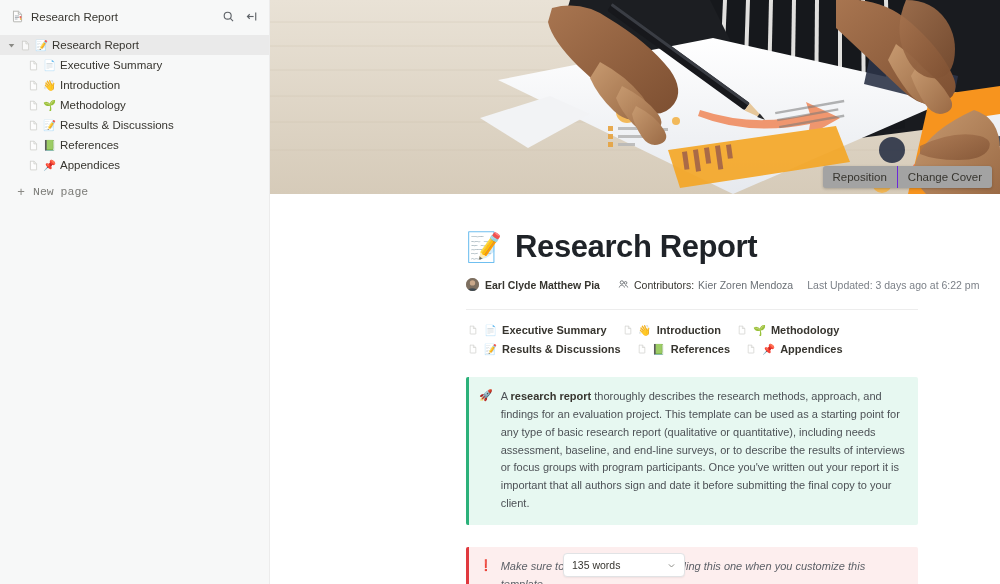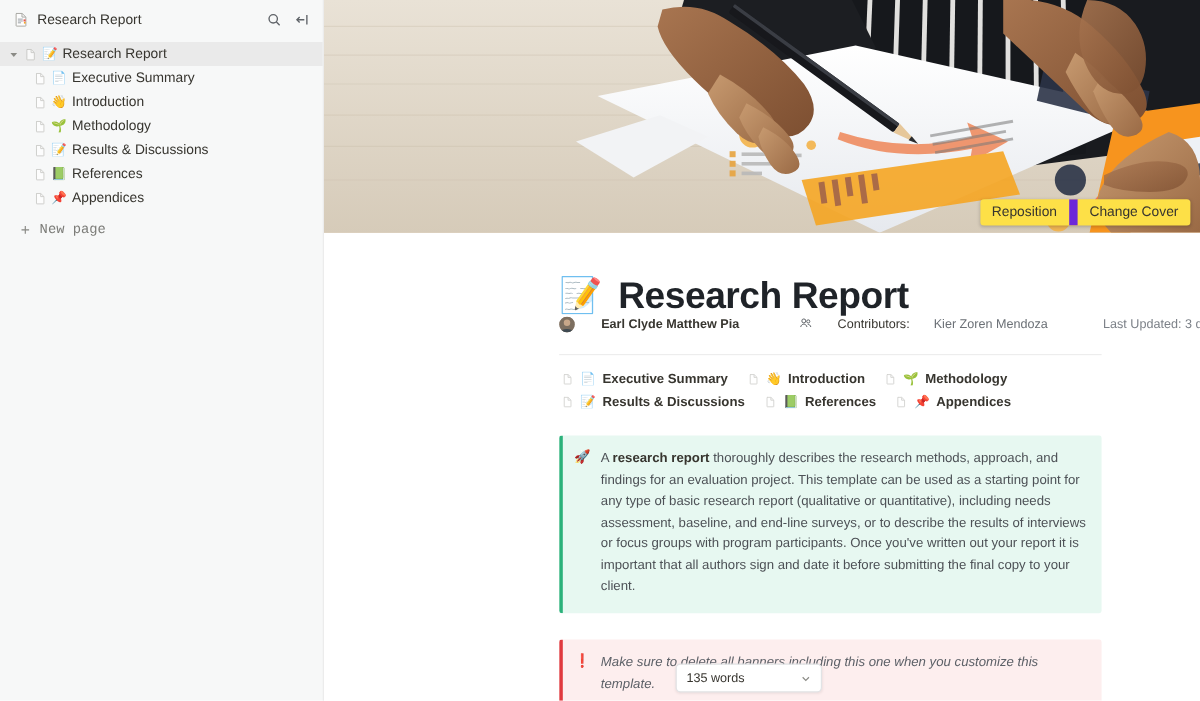--- a/index.html
+++ b/index.html
@@ -126,36 +126,36 @@
     overflow: hidden;
     background: #d8c9b4;
   }
   .cover svg { display: block; width: 730px; height: 194px; }
 
   .cover-actions {
     position: absolute;
     right: 8px;
     bottom: 6px;
     display: flex;
-    background: #fde047;
+    background: #a3a3a3;
     border-radius: 3px;
     box-shadow: 0 1px 3px rgba(15,15,15,.22);
     overflow: hidden;
   }
   .cover-actions button {
     border: 0;
     background: transparent;
     font-family: inherit;
     font-size: 11.5px;
     color: #37352f;
     padding: 5px 10px;
     cursor: pointer;
     white-space: nowrap;
   }
-  .cover-actions button + button { border-left: 7px solid #6d28d9; }
+  .cover-actions button + button { border-left: 1px solid #6d28d9; }
 
   .doc {
     padding: 0 0 0 0;
     width: 730px;
   }
   .doc-inner {
     width: 452px;
     margin-left: 196px;
     padding-top: 36px;
   }
@@ -169,25 +169,25 @@
   .doc-title {
     font-size: 31px;
     font-weight: 700;
     letter-spacing: -.4px;
     color: #1f2328;
     line-height: 1.1;
   }
 
   .meta-row {
     display: flex;
-    align-items: flex-start;
+    align-items: center;
+    margin-top: 14px;
     font-size: 10.5px;
     color: #5f6368;
     white-space: nowrap;
-    gap: 16px;
   }
   .avatar {
     width: 13px; height: 13px;
     border-radius: 50%;
     overflow: hidden;
     flex: 0 0 13px;
     margin-right: 6px;
     background: #9a8d7f;
   }
   .avatar svg { display: block; width: 13px; height: 13px; }

